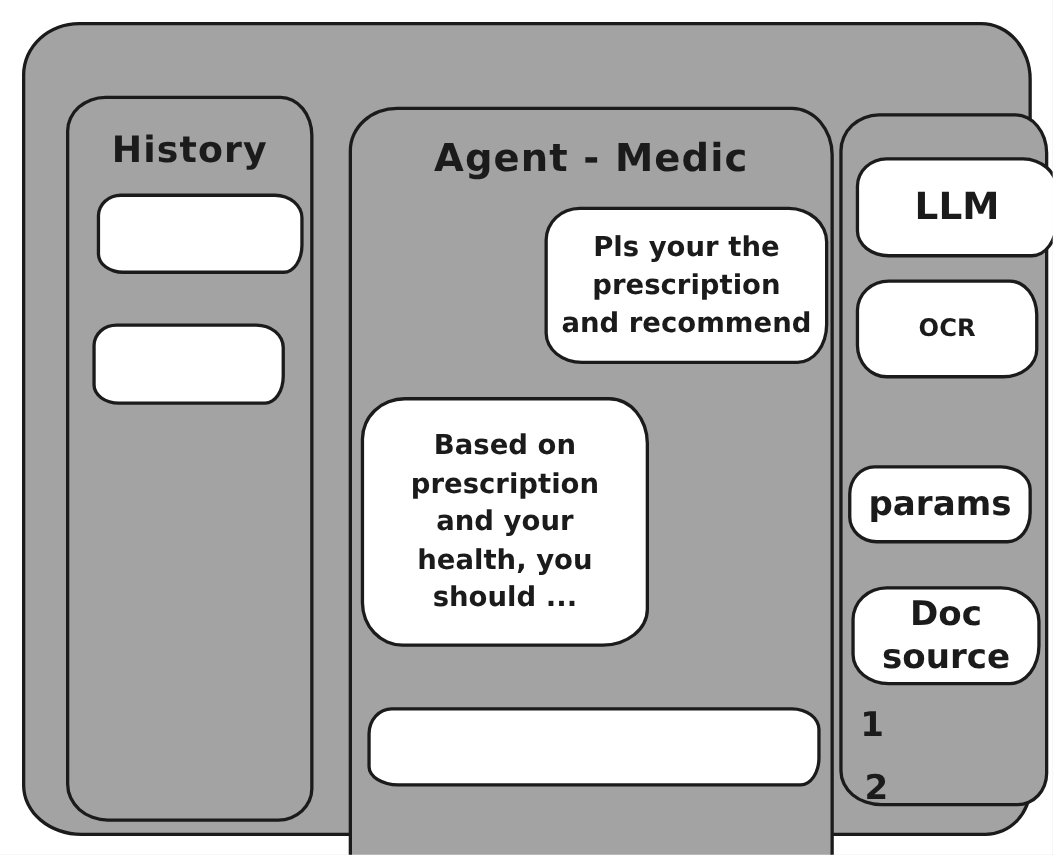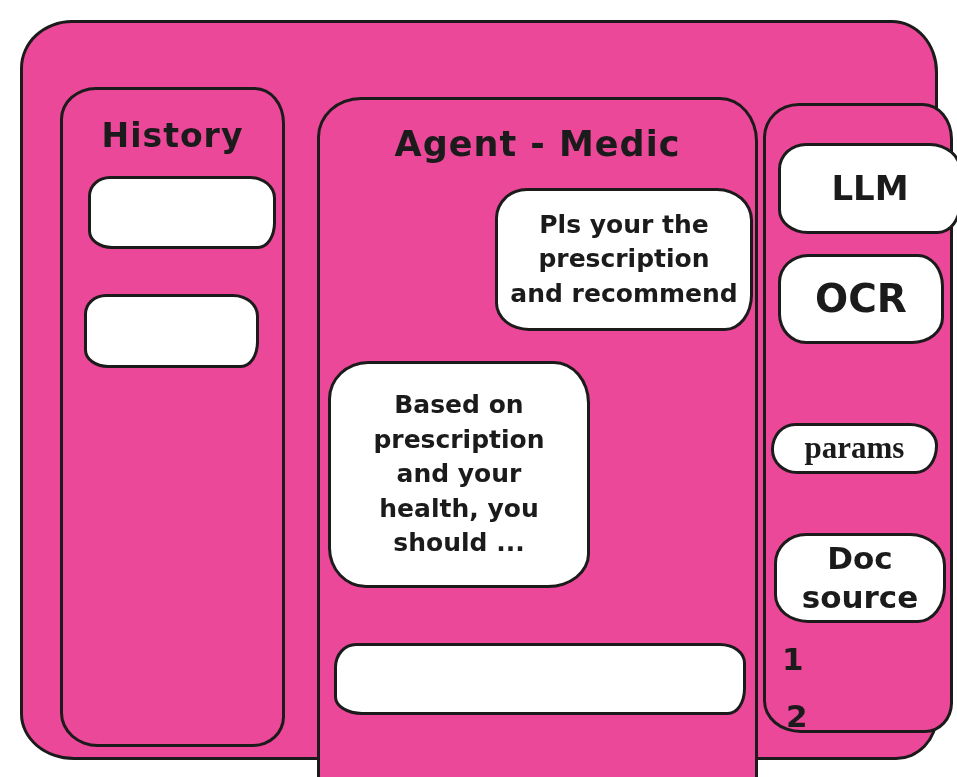--- a/index.html
+++ b/index.html
@@ -9,21 +9,21 @@
     font-family: "DejaVu Sans", sans-serif;
     color: #1b1b1b;
     overflow: hidden;
   }
   .stage { position: relative; width: 957px; height: 777px; }
 
   
   .sketch {
     position: absolute;
     border: 3px solid #1b1b1b;
-    background: #ec4899;
+    background: #a3a3a3;
   }
 
   .frame {
     left: 20px; top: 20px; width: 918px; height: 740px;
     border-width: 3.5px;
     border-radius: 52px 46px 42px 54px / 48px 52px 44px 46px;
   }
 
   
   .history-panel {
@@ -106,24 +106,24 @@
     color: #1b1b1b;
     display: flex;
     align-items: center;
     justify-content: center;
     text-align: center;
     cursor: pointer;
     line-height: 1.25;
   }
   .btn-llm    { left: 12px; top: 37px;  width: 184px; height: 91px;  font-size: 34px;
                 border-radius: 28px 32px 24px 30px / 26px 28px 32px 24px; }
-  .btn-ocr    { left: 12px; top: 148px; width: 166px; height: 90px;  font-size: 39px;
+  .btn-ocr    { left: 12px; top: 148px; width: 166px; height: 90px;  font-size: 22px;
                 border-radius: 30px 26px 32px 28px / 28px 32px 26px 30px; }
-  .btn-params { left: 5px;  top: 317px; width: 167px; height: 51px;  font-size: 31px;
-                border-radius: 24px 28px 22px 26px / 26px 22px 28px 24px; font-family: Liberation Serif, serif; }
+  .btn-params { left: 5px;  top: 317px; width: 167px; height: 71px;  font-size: 31px;
+                border-radius: 24px 28px 22px 26px / 26px 22px 28px 24px; }
   .btn-doc    { left: 8px;  top: 427px; width: 172px; height: 90px; font-size: 31px;
                 border-radius: 32px 36px 28px 34px / 30px 32px 36px 28px;
                 padding: 0 10px; }
   .doc-num {
     position: absolute;
     font-size: 31px;
     font-weight: bold;
     z-index: 2;
     background: transparent;
     cursor: pointer;

